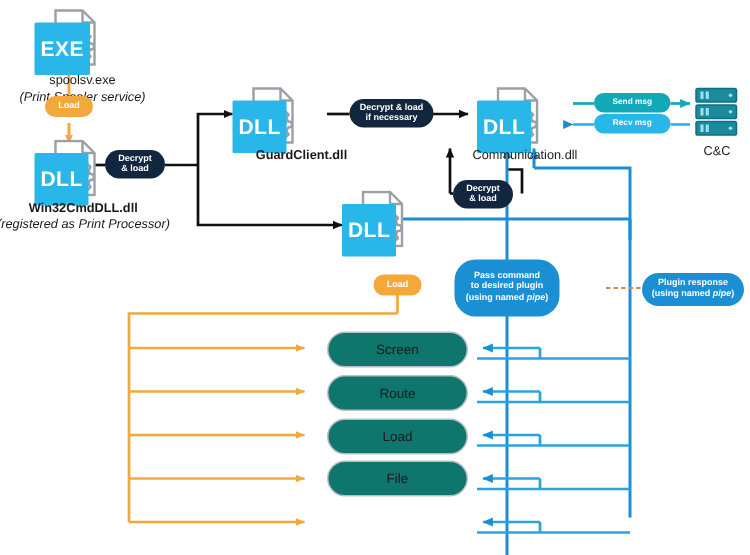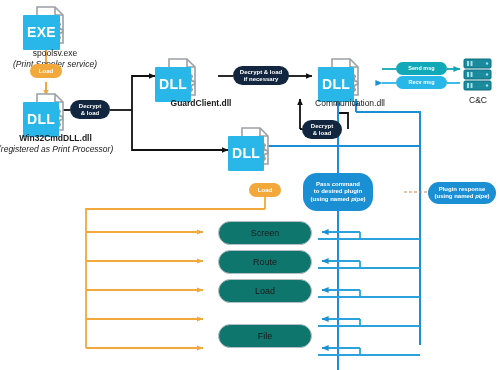--- a/index.html
+++ b/index.html
@@ -267,17 +267,17 @@
 
   <div class="plugin" style="left:218px;top:221px;">
     <span>Screen</span>
   </div>
   <div class="plugin" style="left:218px;top:250px;">
     <span>Route</span>
   </div>
   <div class="plugin" style="left:218px;top:279px;">
     <span>Load</span>
   </div>
-  <div class="plugin" style="left:218px;top:324px;">
+  <div class="plugin" style="left:218px;top:307px;">
     <span>File</span>
   </div>
 
 </div>
 
 </body></html>

